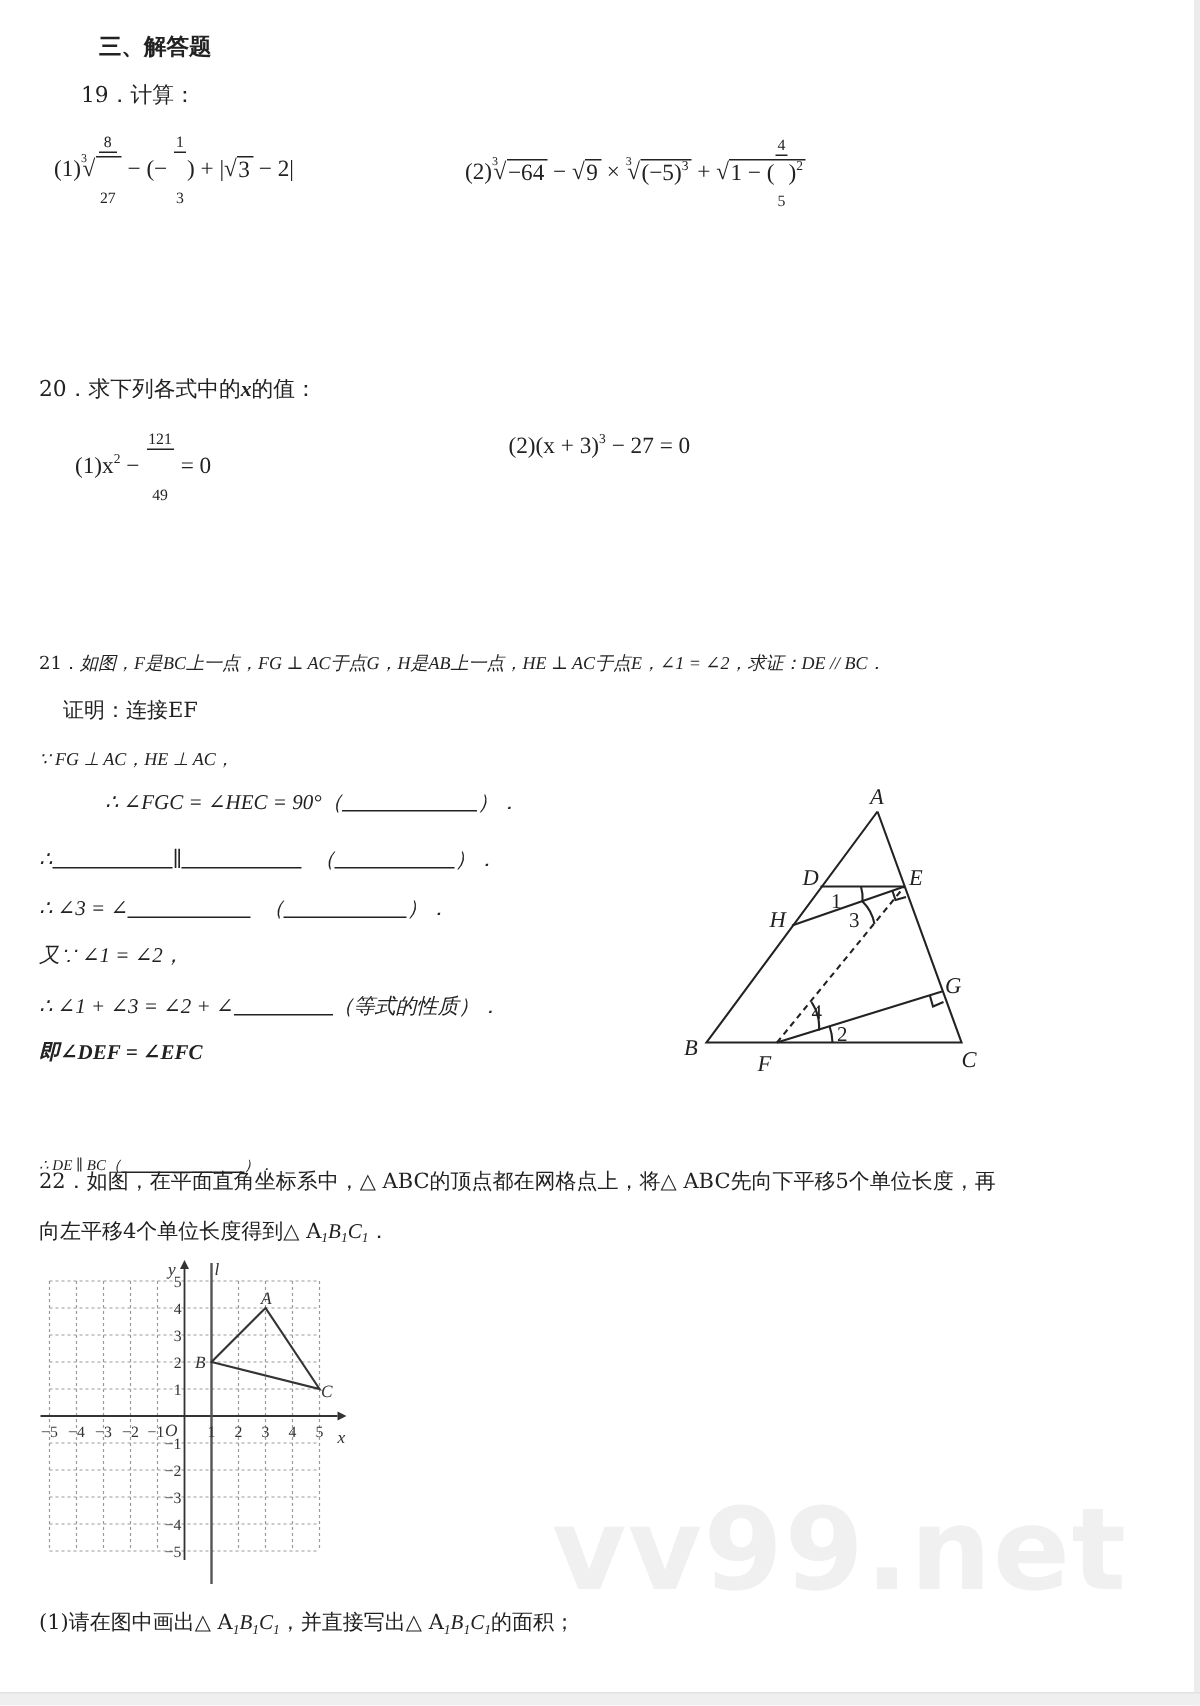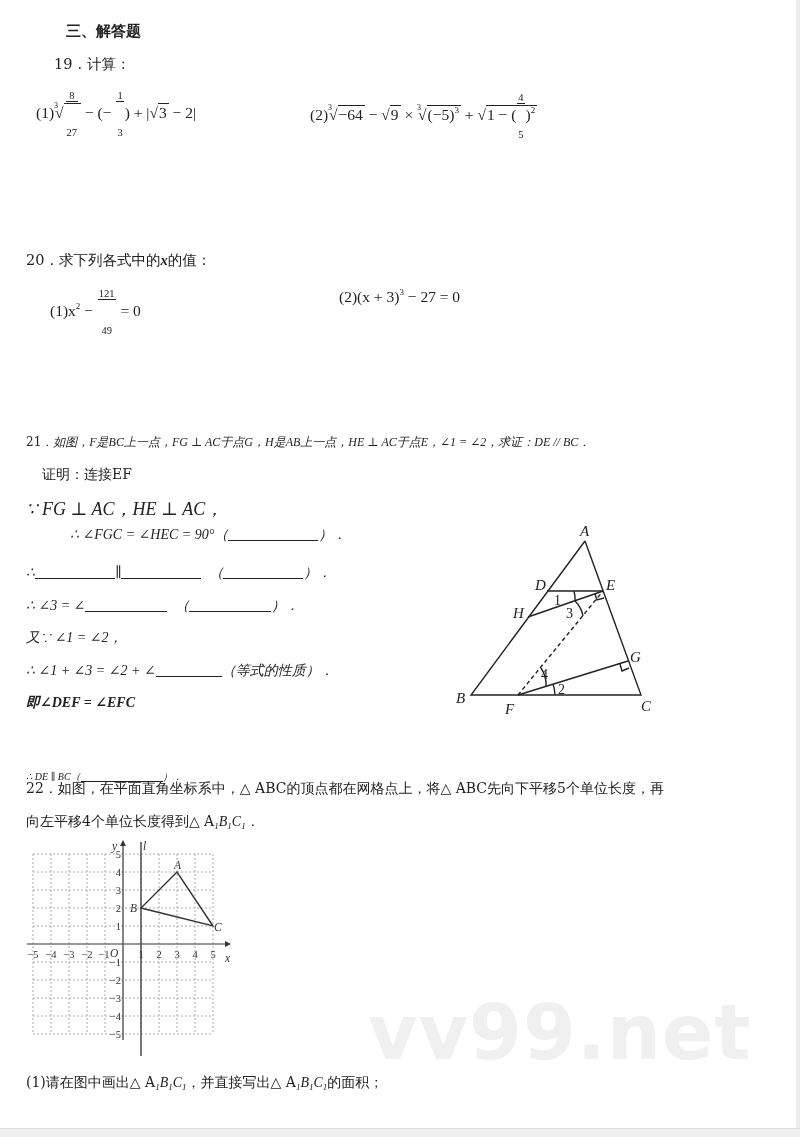--- a/index.html
+++ b/index.html
@@ -48,21 +48,21 @@
 </div>
 <div class="t math" style="left:310px;top:288px;margin-left:29px;">
   <span>(2)(x + 3)</span><span class="sup">3</span><span> − 27 = 0</span>
 </div>
 
 <div class="t" style="left:26px;top:436px;font-size:12px;">
   <span>21．</span><span class="i">如图，F是BC上一点，FG ⊥ AC于点G，H是AB上一点，HE ⊥ AC于点E，∠1 = ∠2，求证：DE // BC．</span>
 </div>
 <div class="t" style="left:42px;top:467px;font-size:14px;">证明：连接EF</div>
 
-<div class="t i" style="left:26px;top:500px;font-size:18px;">∵ FG ⊥ AC，HE ⊥ AC，</div>
+<div class="t i" style="left:26px;top:500px;font-size:12px;font-family:Liberation Serif, serif;">∵ FG ⊥ AC，HE ⊥ AC，</div>
 <div class="t i" style="left:26px;top:528px;font-size:14px;margin-left:44px;">
   <span>∴ ∠FGC = ∠HEC = 90°（</span><span class="blank" style="width:90px;"></span><span>）．</span>
 </div>
 <div class="t i" style="left:26px;top:566px;font-size:14px;">
   <span>∴</span><span class="blank" style="width:80px;"></span><span>∥</span><span class="blank" style="width:80px;"></span><span style="margin-left:8px;">（</span><span class="blank" style="width:80px;"></span><span>）．</span>
 </div>
 <div class="t i" style="left:26px;top:599px;font-size:14px;">
   <span>∴ ∠3 = ∠</span><span class="blank" style="width:82px;"></span><span style="margin-left:8px;">（</span><span class="blank" style="width:82px;"></span><span>）．</span>
 </div>
 <div class="t i" style="left:26px;top:631px;font-size:14px;">又∵ ∠1 = ∠2，</div>

